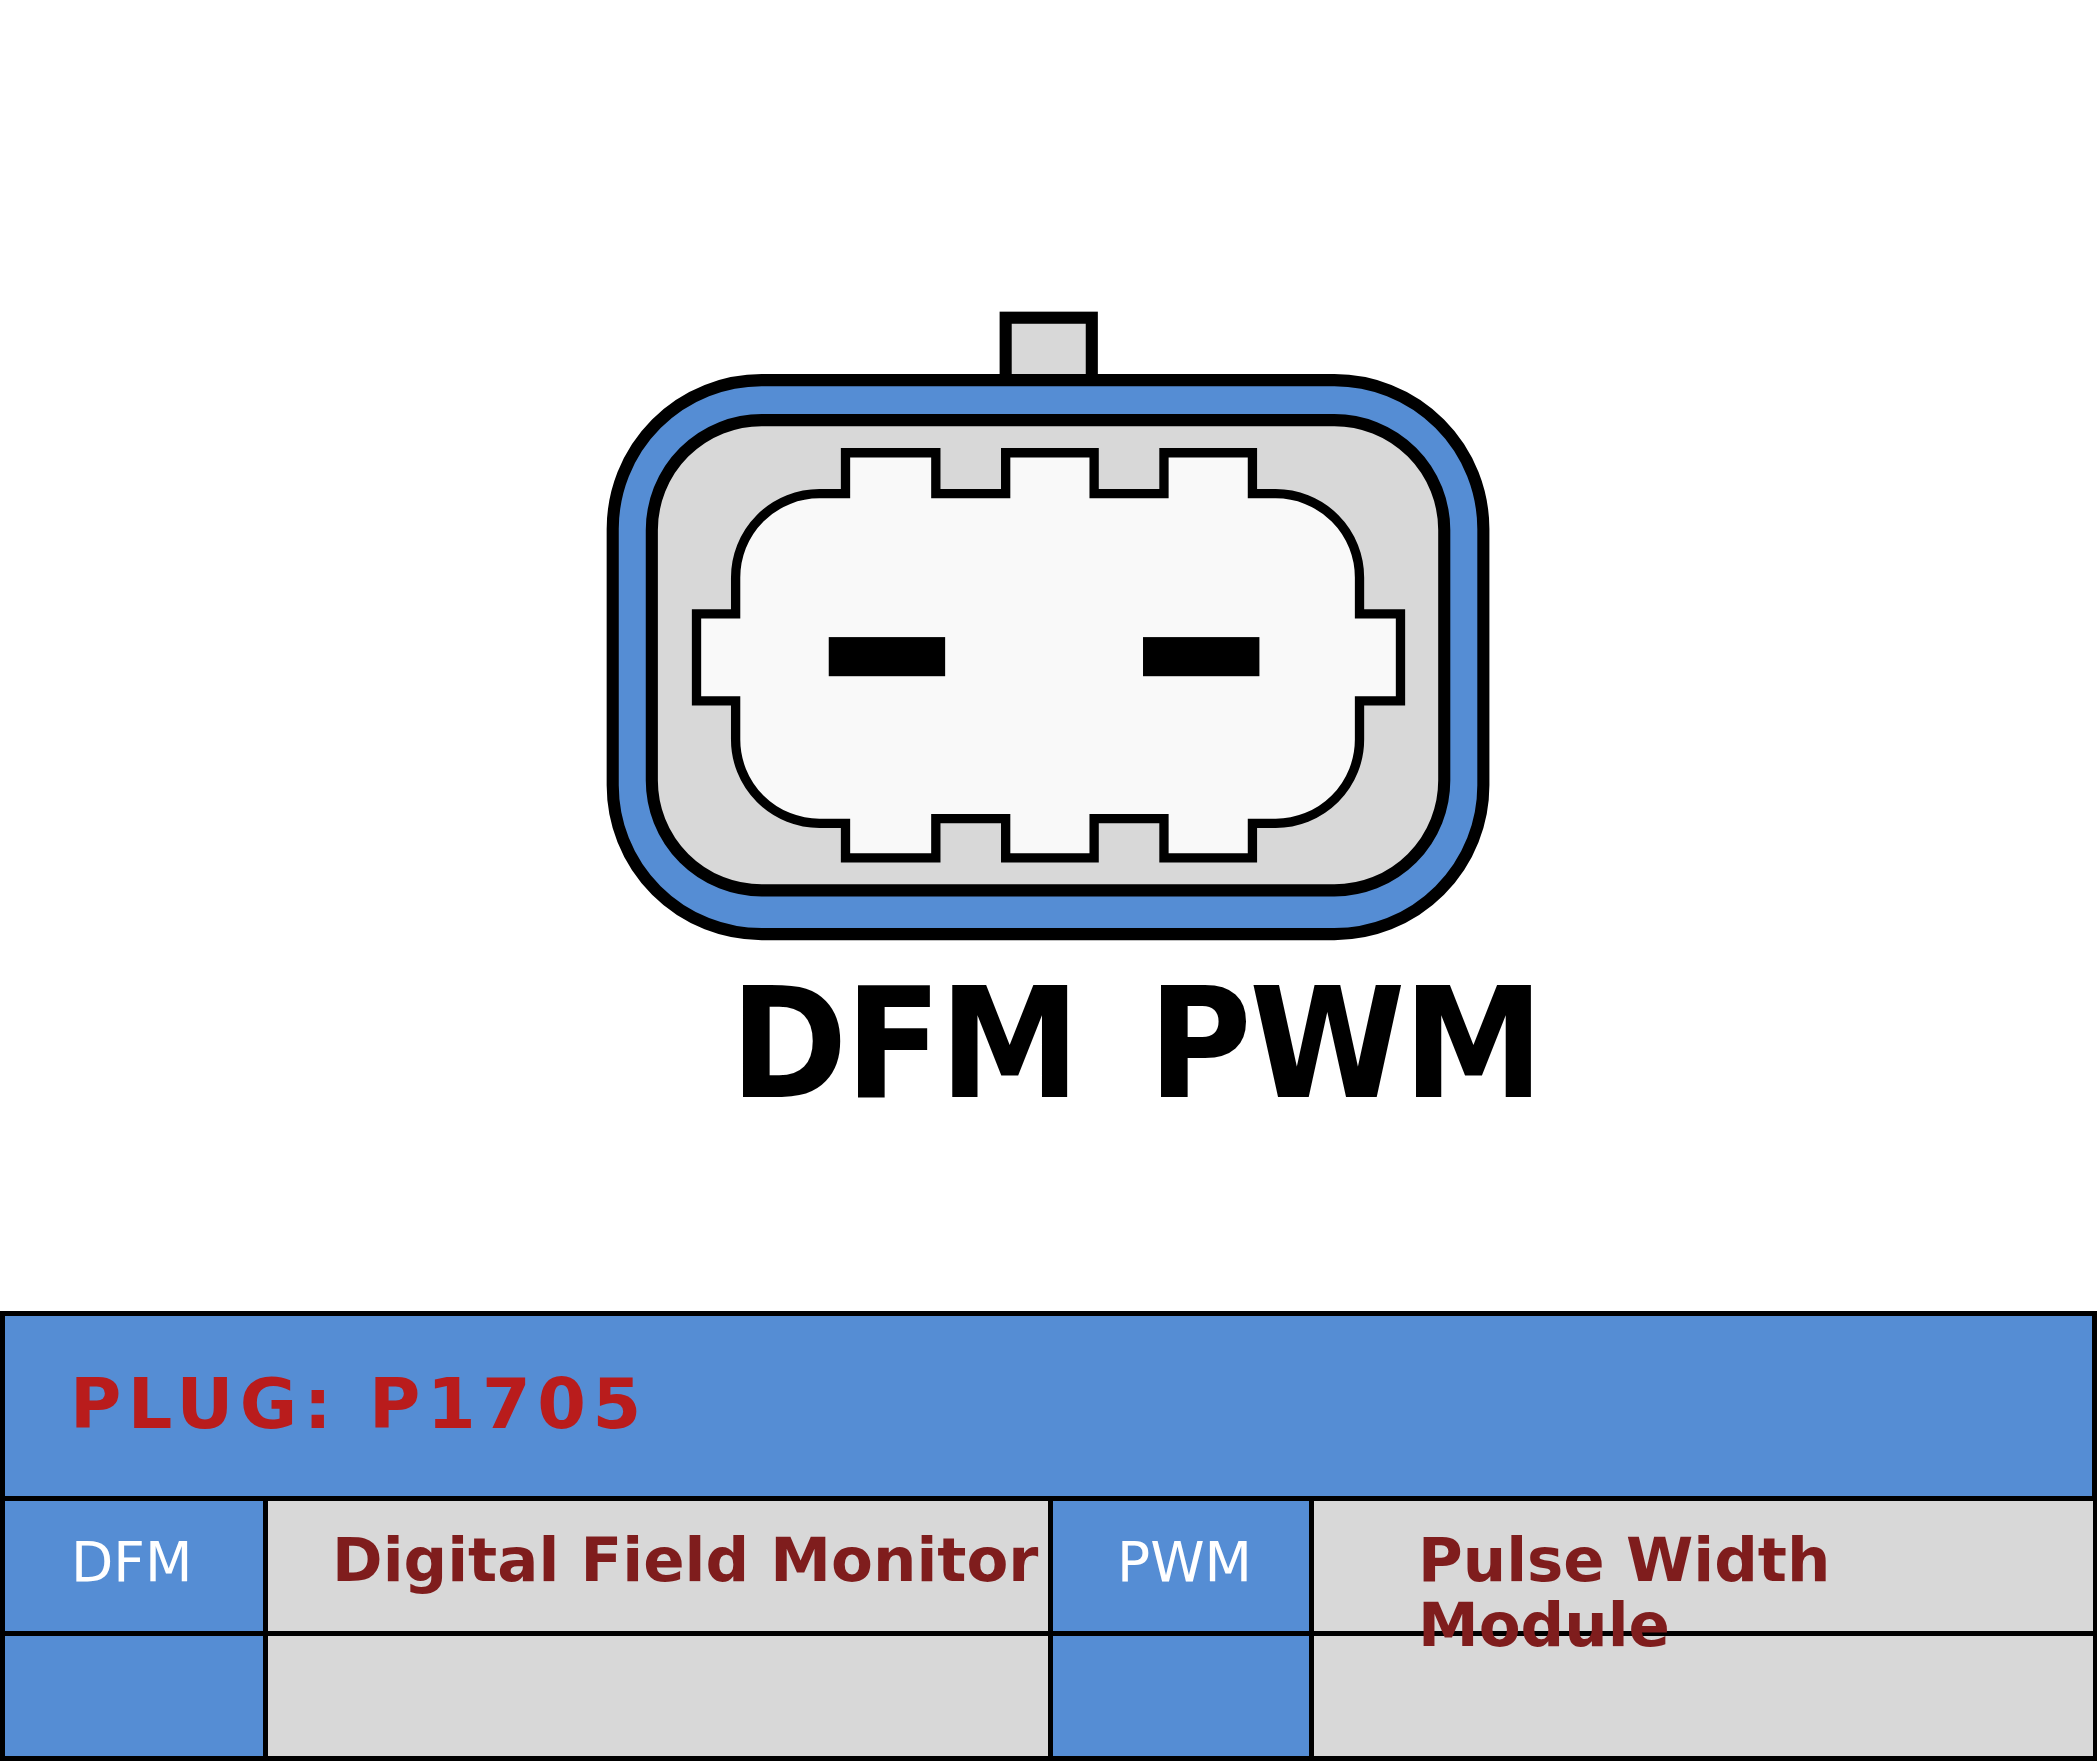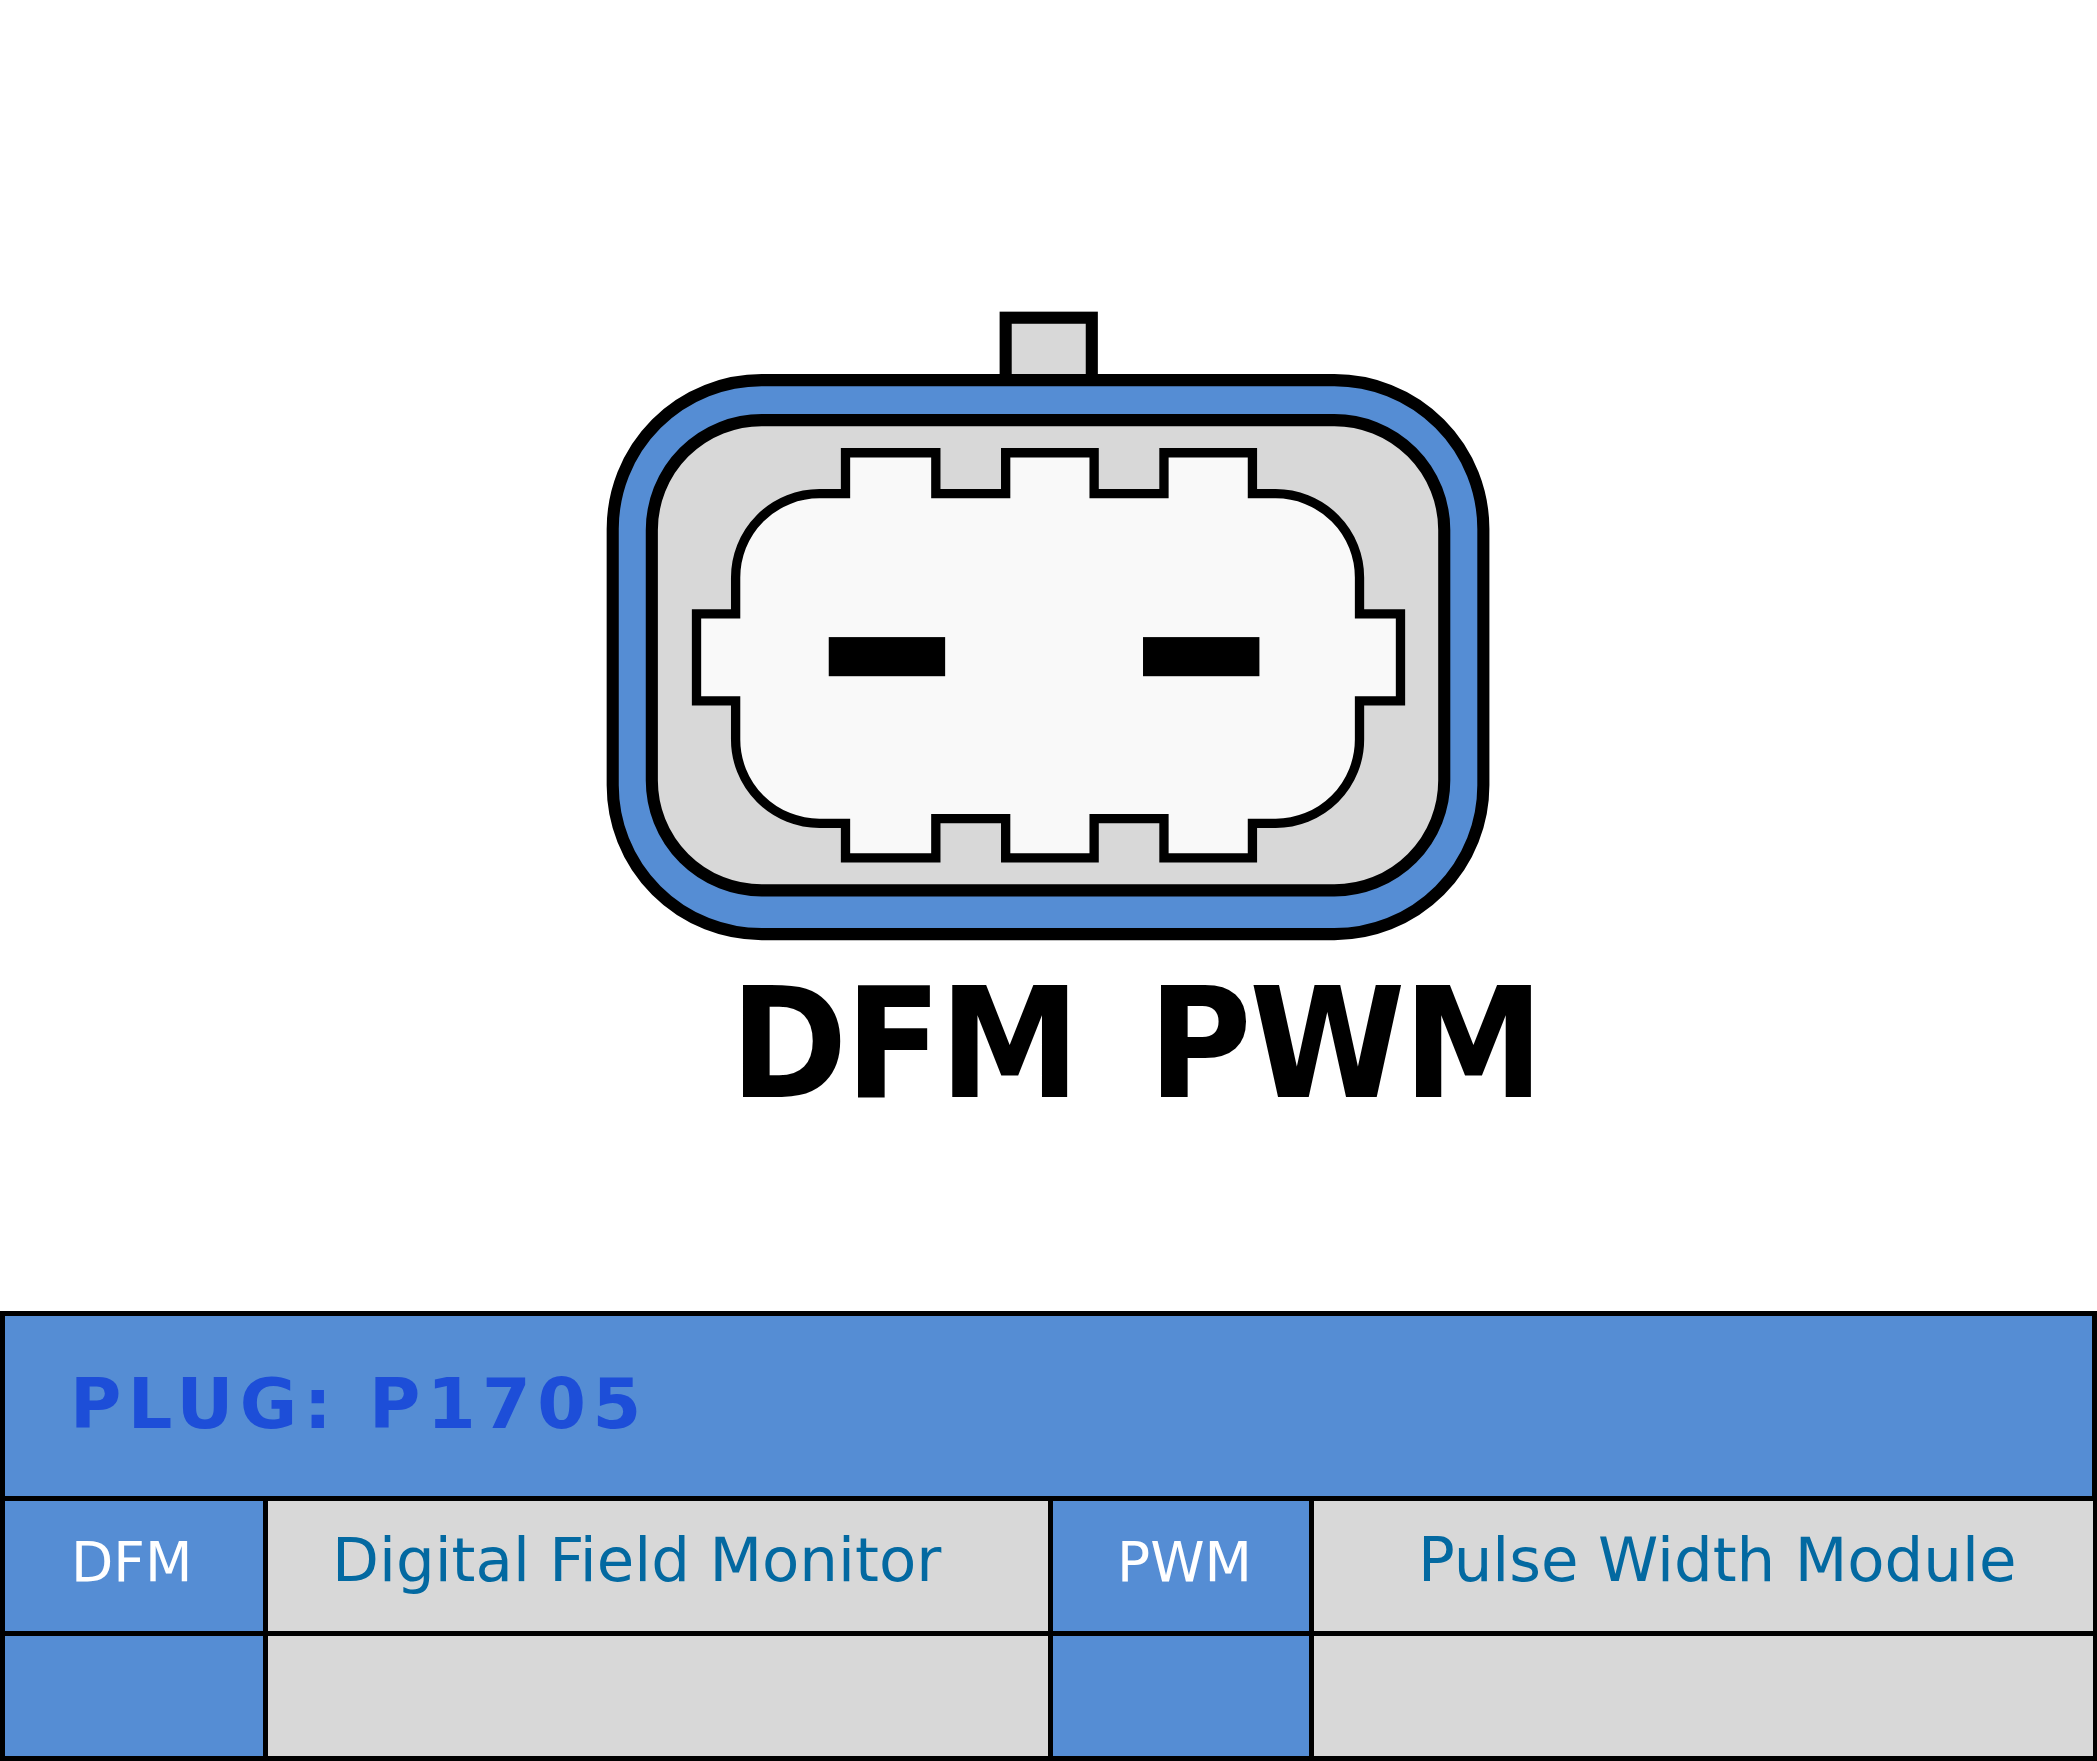--- a/index.html
+++ b/index.html
@@ -6,24 +6,24 @@
   body { width:2097px; height:1762px; position:relative; overflow:hidden;
          font-family:"DejaVu Sans", "Liberation Sans", sans-serif; }
   #connector { position:absolute; left:0; top:0; width:2097px; height:1304px; }
   .pin-labels { position:absolute; left:717px; top:969px; width:838px; height:149px; }
   .pin-label { position:absolute; top:0; font-size:154px; font-weight:600; color:#000;
                line-height:149px; letter-spacing:-2.8px; transform:scaleX(0.92); transform-origin:left top; }
   .table { position:absolute; left:0; top:1311px; width:2097px; height:451px; }
   .cell { position:absolute; box-sizing:border-box; border:5.6px solid #000; }
   .blue { background:#558dd4; }
   .gray { background:#d8d8d8; }
-  .title { position:absolute; left:70px; top:1367px; color:#1d4ed8; font-size:70px; font-weight:700;
+  .title { position:absolute; left:70px; top:1367px; color:#b91c1c; font-size:70px; font-weight:700;
            letter-spacing:6.5px; line-height:75px; }
   .code { position:absolute; color:#fff; font-size:55px; line-height:61px; }
-  .desc { position:absolute; color:#0369a1; font-size:61px; line-height:65px; }
+  .desc { position:absolute; color:#7f1d1d; font-size:61px; line-height:65px;font-weight:bold; }
 </style>
 </head>
 <body>
 
 <svg id="connector" viewBox="0 0 4504 2800" xmlns="http://www.w3.org/2000/svg">
 
   <rect x="2160" y="682" width="185" height="140" fill="#d8d8d8" stroke="#000" stroke-width="26"></rect>
 
   <rect x="1316" y="816" width="1870" height="1190" rx="320" ry="320" fill="#558dd4" stroke="#000" stroke-width="26"></rect>
 

